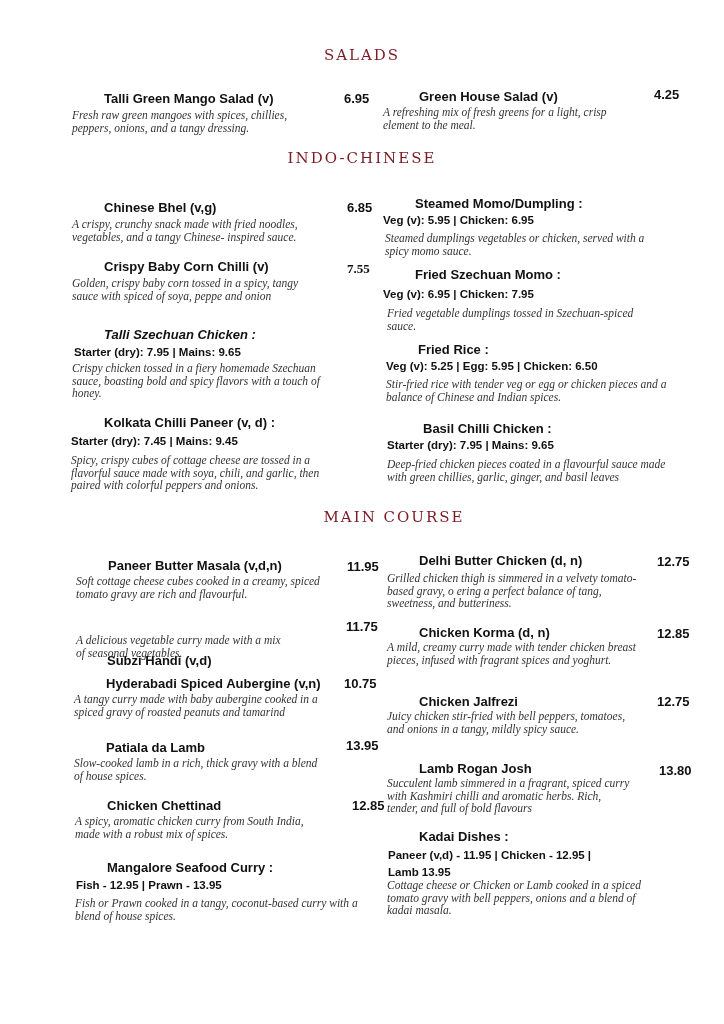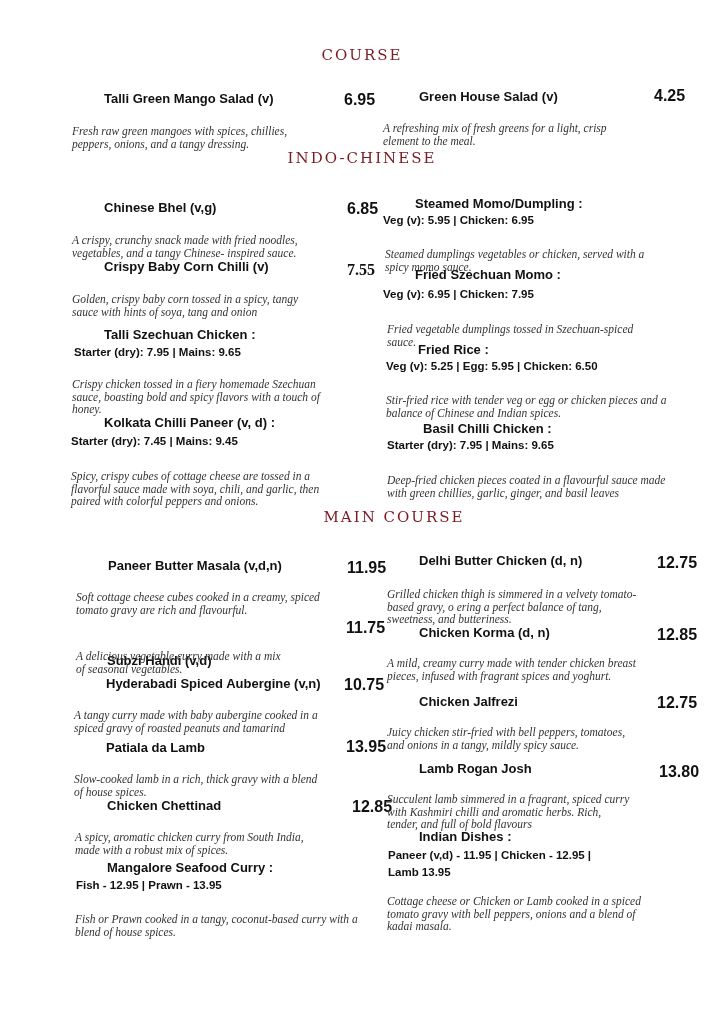--- a/index.html
+++ b/index.html
@@ -1,46 +1,46 @@
 <!DOCTYPE html>
 <html><head>
 <meta charset="utf-8">
 <style>
   html, body { margin:0; padding:0; background:#ffffff; }
   body { width:724px; height:1024px; position:relative; overflow:hidden; color:#111; }
   .heading { position:absolute; left:0; width:724px; text-align:center; font-family:"DejaVu Serif", serif; color:#7a1a22; font-size:15px; letter-spacing:2px; }
   .name { position:absolute; font-family:"Liberation Sans", sans-serif; font-weight:bold; font-size:13px; color:#111; white-space:nowrap;margin-left:32px; }
   .sub { position:absolute; font-family:"Liberation Sans", sans-serif; font-weight:bold; font-size:11.5px; color:#111; white-space:nowrap; }
-  .price { position:absolute; font-family:"Liberation Sans", sans-serif; font-weight:bold; font-size:16px; color:#111; white-space:nowrap;padding-left:36px; }
-  .desc { position:absolute; font-family:"Liberation Serif", serif; font-style:italic; font-size:11.5px; line-height:12.5px; color:#333;margin-top:16px; }
+  .price { position:absolute; font-family:"Liberation Sans", sans-serif; font-weight:bold; font-size:13px; color:#111; white-space:nowrap;padding-left:36px; }
+  .desc { position:absolute; font-family:"Liberation Serif", serif; font-style:italic; font-size:11.5px; line-height:12.5px; color:#333; }
 </style>
 </head>
 <body>
 
-<div class="heading" style="top:46px;">COURSE</div>
+<div class="heading" style="top:46px;">SALADS</div>
 
 <div class="name" style="left:72px;top:91px;">Talli Green Mango Salad (v)</div>
 <div class="price" style="left:308px;top:91px;">6.95</div>
 <div class="desc" style="left:72px;top:109px;width:245px;">Fresh raw green mangoes with spices, chillies, peppers, onions, and a tangy dressing.</div>
 
 <div class="name" style="left:387px;top:89px;">Green House Salad (v)</div>
 <div class="price" style="left:618px;top:87px;">4.25</div>
 <div class="desc" style="left:383px;top:106px;width:260px;">A refreshing mix of fresh greens for a light, crisp element to the meal.</div>
 
 <div class="heading" style="top:149px;">INDO-CHINESE</div>
 
 <div class="name" style="left:72px;top:200px;">Chinese Bhel (v,g)</div>
 <div class="price" style="left:311px;top:200px;">6.85</div>
 <div class="desc" style="left:72px;top:218px;width:260px;">A crispy, crunchy snack made with fried noodles, vegetables, and a tangy Chinese- inspired sauce.</div>
 
 <div class="name" style="left:72px;top:259px;">Crispy Baby Corn Chilli (v)</div>
 <div class="price" style="left:311px;top:261px;font-family:Liberation Serif, serif;">7.55</div>
-<div class="desc" style="left:72px;top:277px;width:245px;">Golden, crispy baby corn tossed in a spicy, tangy sauce with hints of soya, tang and onion</div>
+<div class="desc" style="left:72px;top:277px;width:245px;">Golden, crispy baby corn tossed in a spicy, tangy sauce with spiced of soya, peppe and onion</div>
 
-<div class="name" style="left:72px;top:327px;">Talli Szechuan Chicken :</div>
+<div class="name" style="left:72px;top:327px;font-style:italic;">Talli Szechuan Chicken :</div>
 <div class="sub" style="left:74px;top:346px;">Starter (dry): 7.95 | Mains: 9.65</div>
 <div class="desc" style="left:72px;top:362px;width:275px;">Crispy chicken tossed in a fiery homemade Szechuan sauce, boasting bold and spicy flavors with a touch of honey.</div>
 
 <div class="name" style="left:72px;top:415px;">Kolkata Chilli Paneer (v, d) :</div>
 <div class="sub" style="left:71px;top:435px;">Starter (dry): 7.45 | Mains: 9.45</div>
 <div class="desc" style="left:71px;top:454px;width:275px;">Spicy, crispy cubes of cottage cheese are tossed in a flavorful sauce made with soya, chili, and garlic, then paired with colorful peppers and onions.</div>
 
 <div class="name" style="left:383px;top:196px;">Steamed Momo/Dumpling :</div>
 <div class="sub" style="left:383px;top:214px;">Veg (v): 5.95 | Chicken: 6.95</div>
 <div class="desc" style="left:385px;top:232px;width:280px;">Steamed dumplings vegetables or chicken, served with a spicy momo sauce.</div>
@@ -92,16 +92,16 @@
 <div class="desc" style="left:387px;top:641px;width:250px;">A mild, creamy curry made with tender chicken breast pieces, infused with fragrant spices and yoghurt.</div>
 
 <div class="name" style="left:387px;top:694px;">Chicken Jalfrezi</div>
 <div class="price" style="left:621px;top:694px;">12.75</div>
 <div class="desc" style="left:387px;top:710px;width:240px;">Juicy chicken stir-fried with bell peppers, tomatoes, and onions in a tangy, mildly spicy sauce.</div>
 
 <div class="name" style="left:387px;top:761px;">Lamb Rogan Josh</div>
 <div class="price" style="left:623px;top:763px;">13.80</div>
 <div class="desc" style="left:387px;top:777px;width:245px;">Succulent lamb simmered in a fragrant, spiced curry with Kashmiri chilli and aromatic herbs. Rich, tender, and full of bold flavours</div>
 
-<div class="name" style="left:387px;top:829px;">Indian Dishes :</div>
+<div class="name" style="left:387px;top:829px;">Kadai Dishes :</div>
 <div class="sub" style="left:388px;top:849px;">Paneer (v,d) - 11.95 | Chicken - 12.95 |</div>
 <div class="sub" style="left:388px;top:866px;">Lamb 13.95</div>
 <div class="desc" style="left:387px;top:879px;width:275px;">Cottage cheese or Chicken or Lamb cooked in a spiced tomato gravy with bell peppers, onions and a blend of kadai masala.</div>
 
 </body></html>

